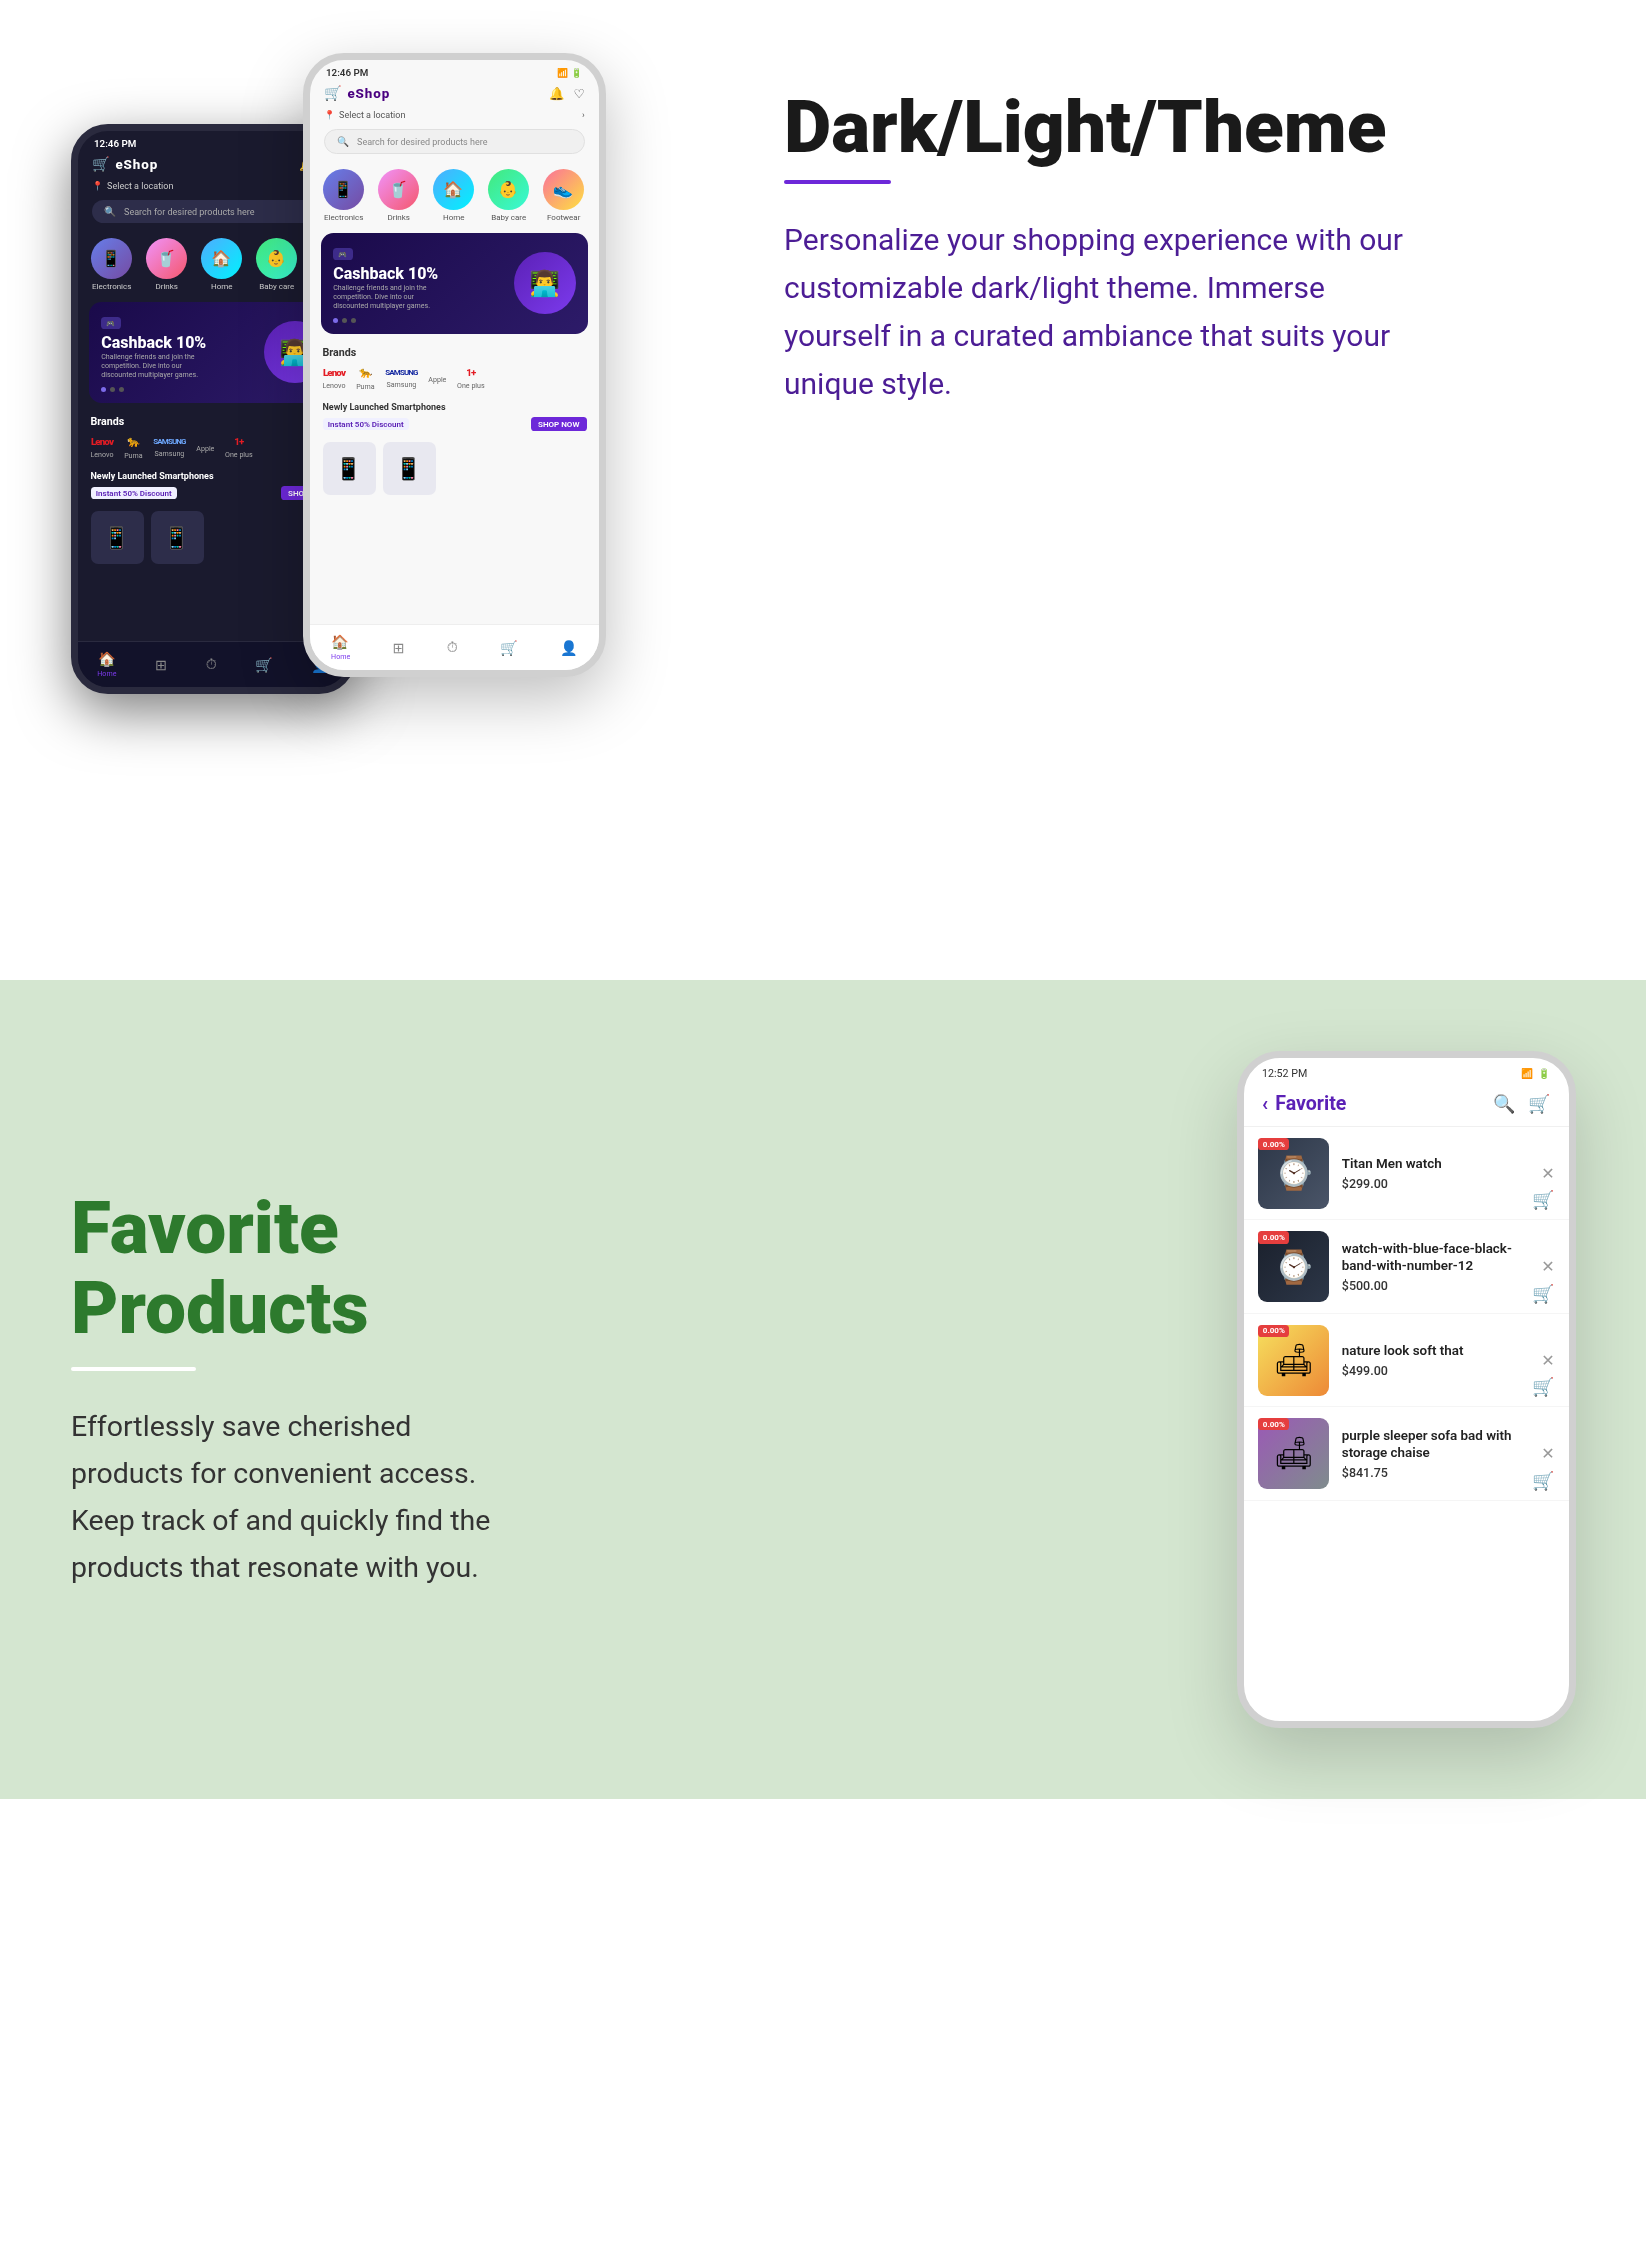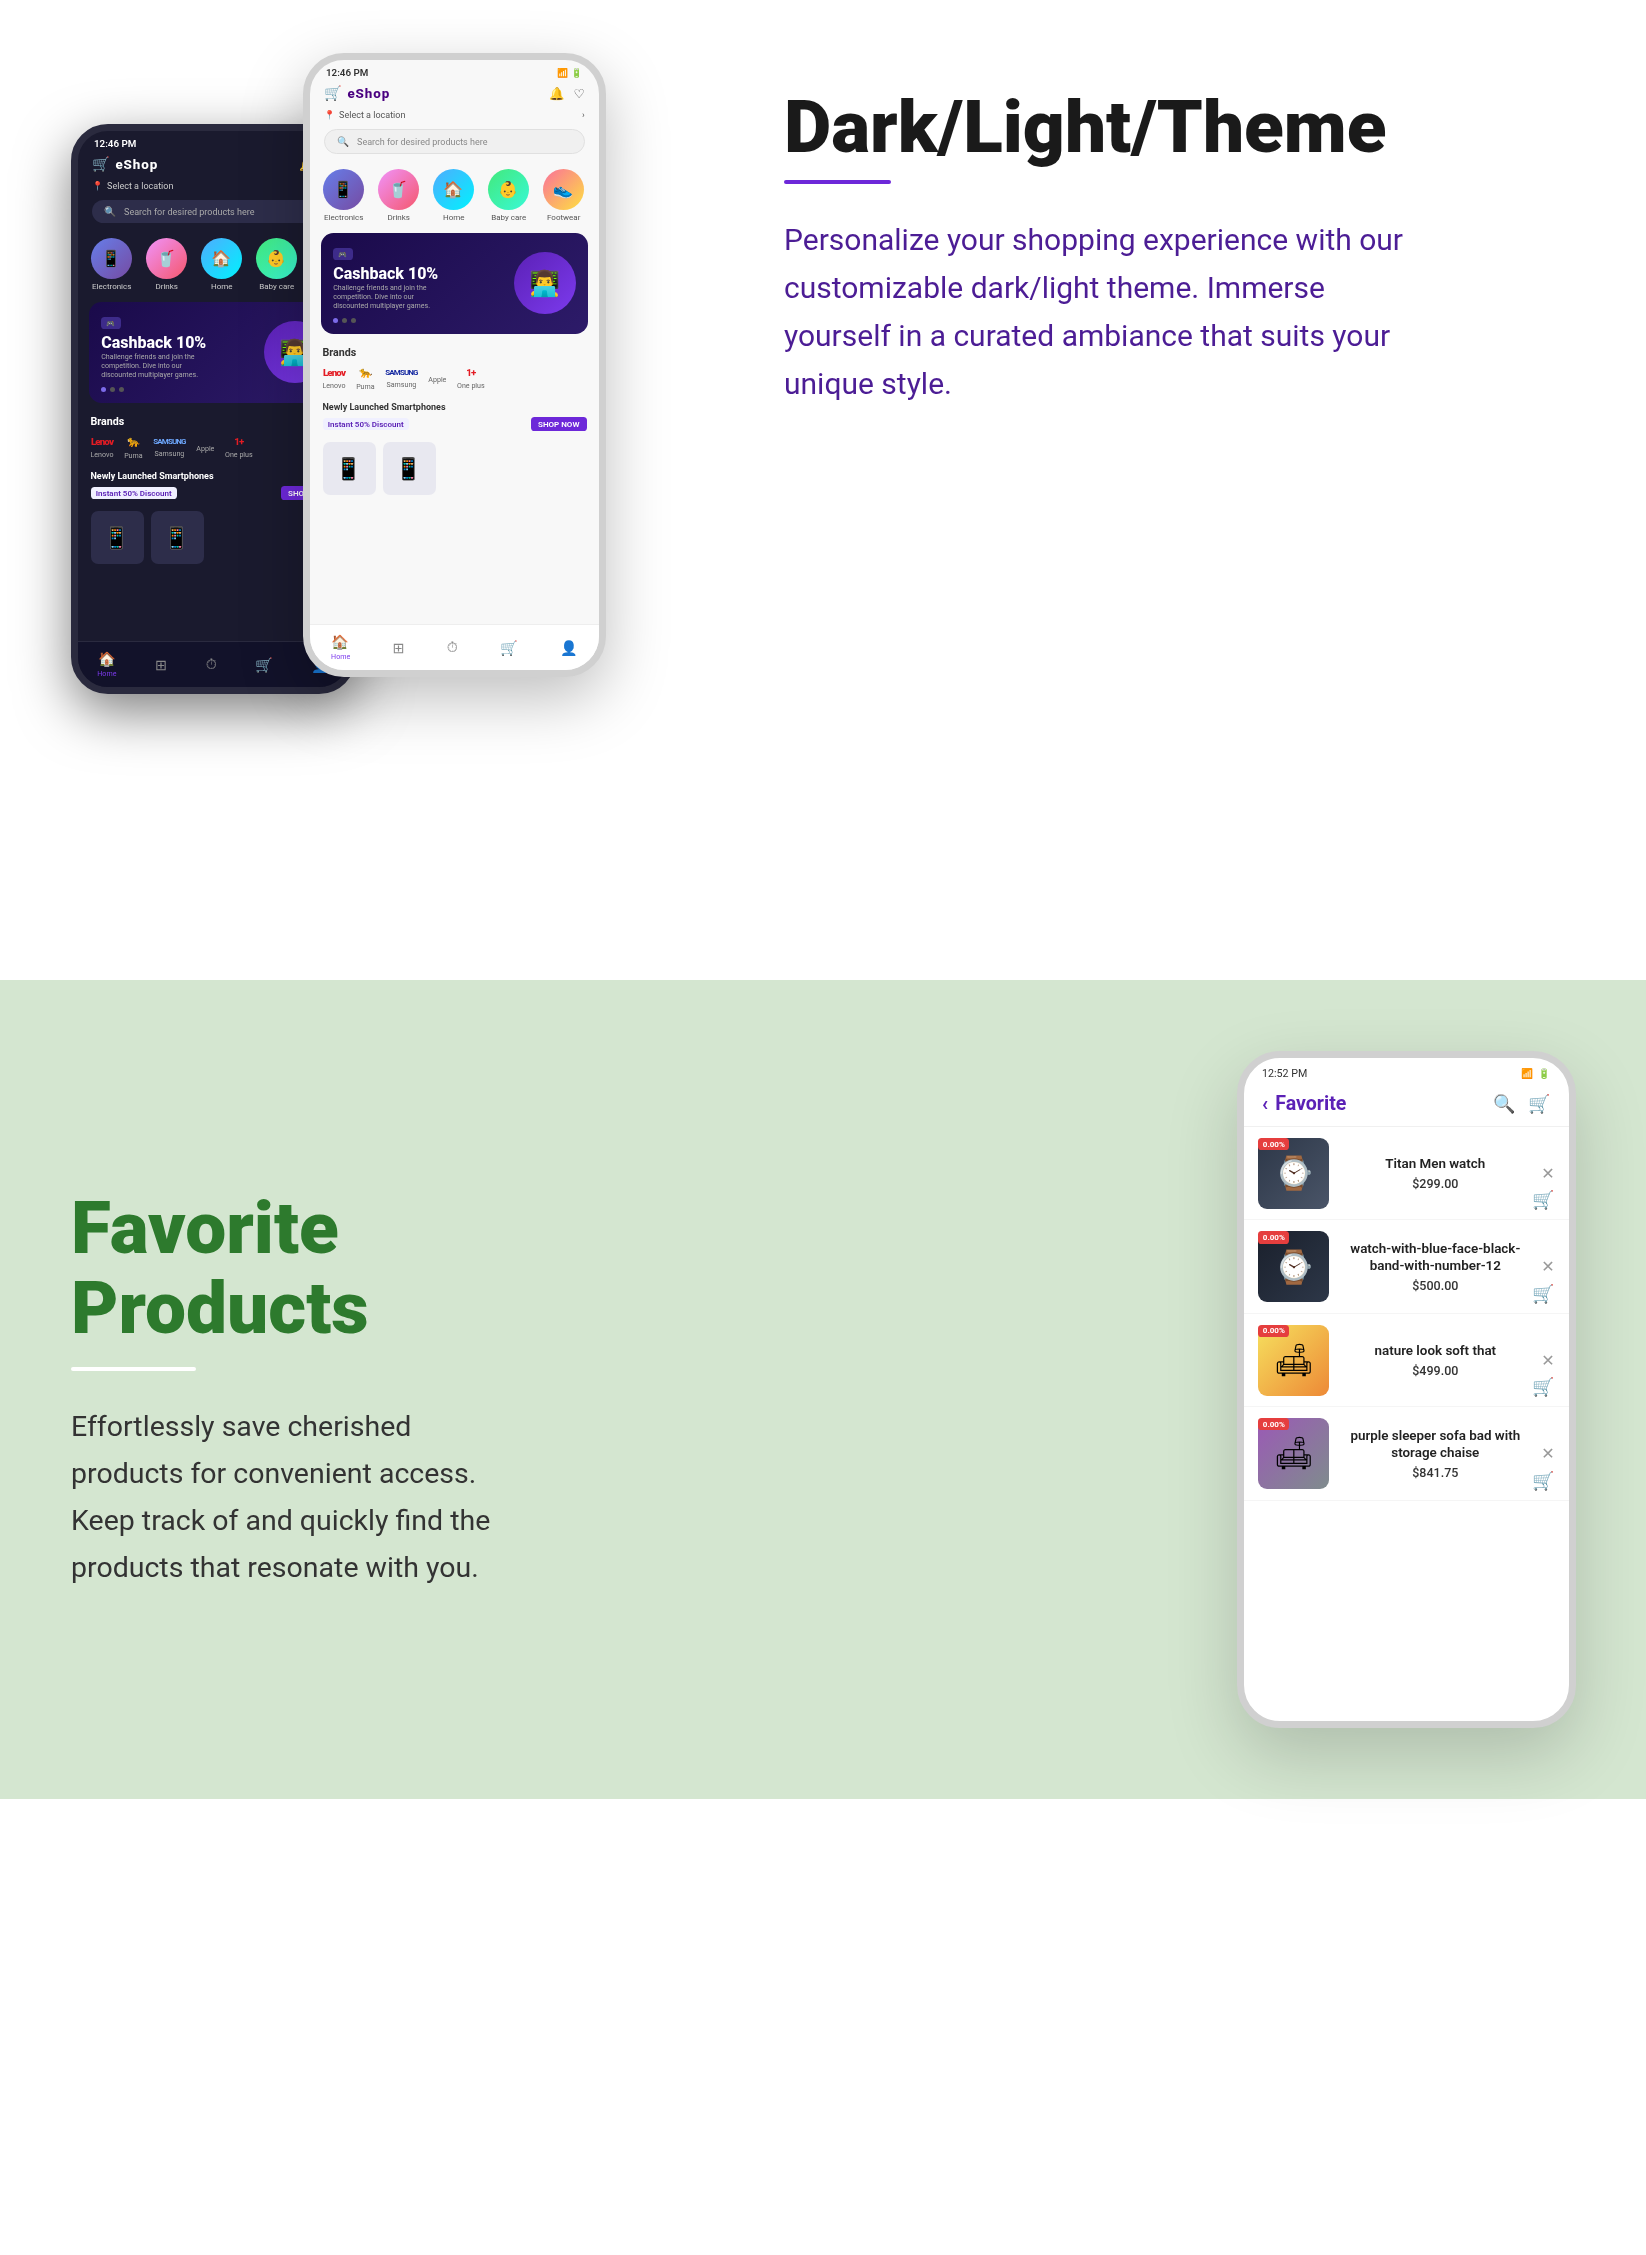--- a/index.html
+++ b/index.html
@@ -386,21 +386,20 @@
       color: #333;
       line-height: 1.65;
     }
 
     
     .phone-favorite {
       flex: 1;
       display: flex;
       justify-content: flex-end;
       align-items: center;
-      text-align: center;
     }
 
     .phone-fav-frame {
       width: 339px;
       height: 677px;
       background: #fff;
       border-radius: 43px;
       border: 7.1px solid #d0d0d0;
       box-shadow: 0 27px 71px rgba(0,0,0,0.18);
       overflow: hidden;

